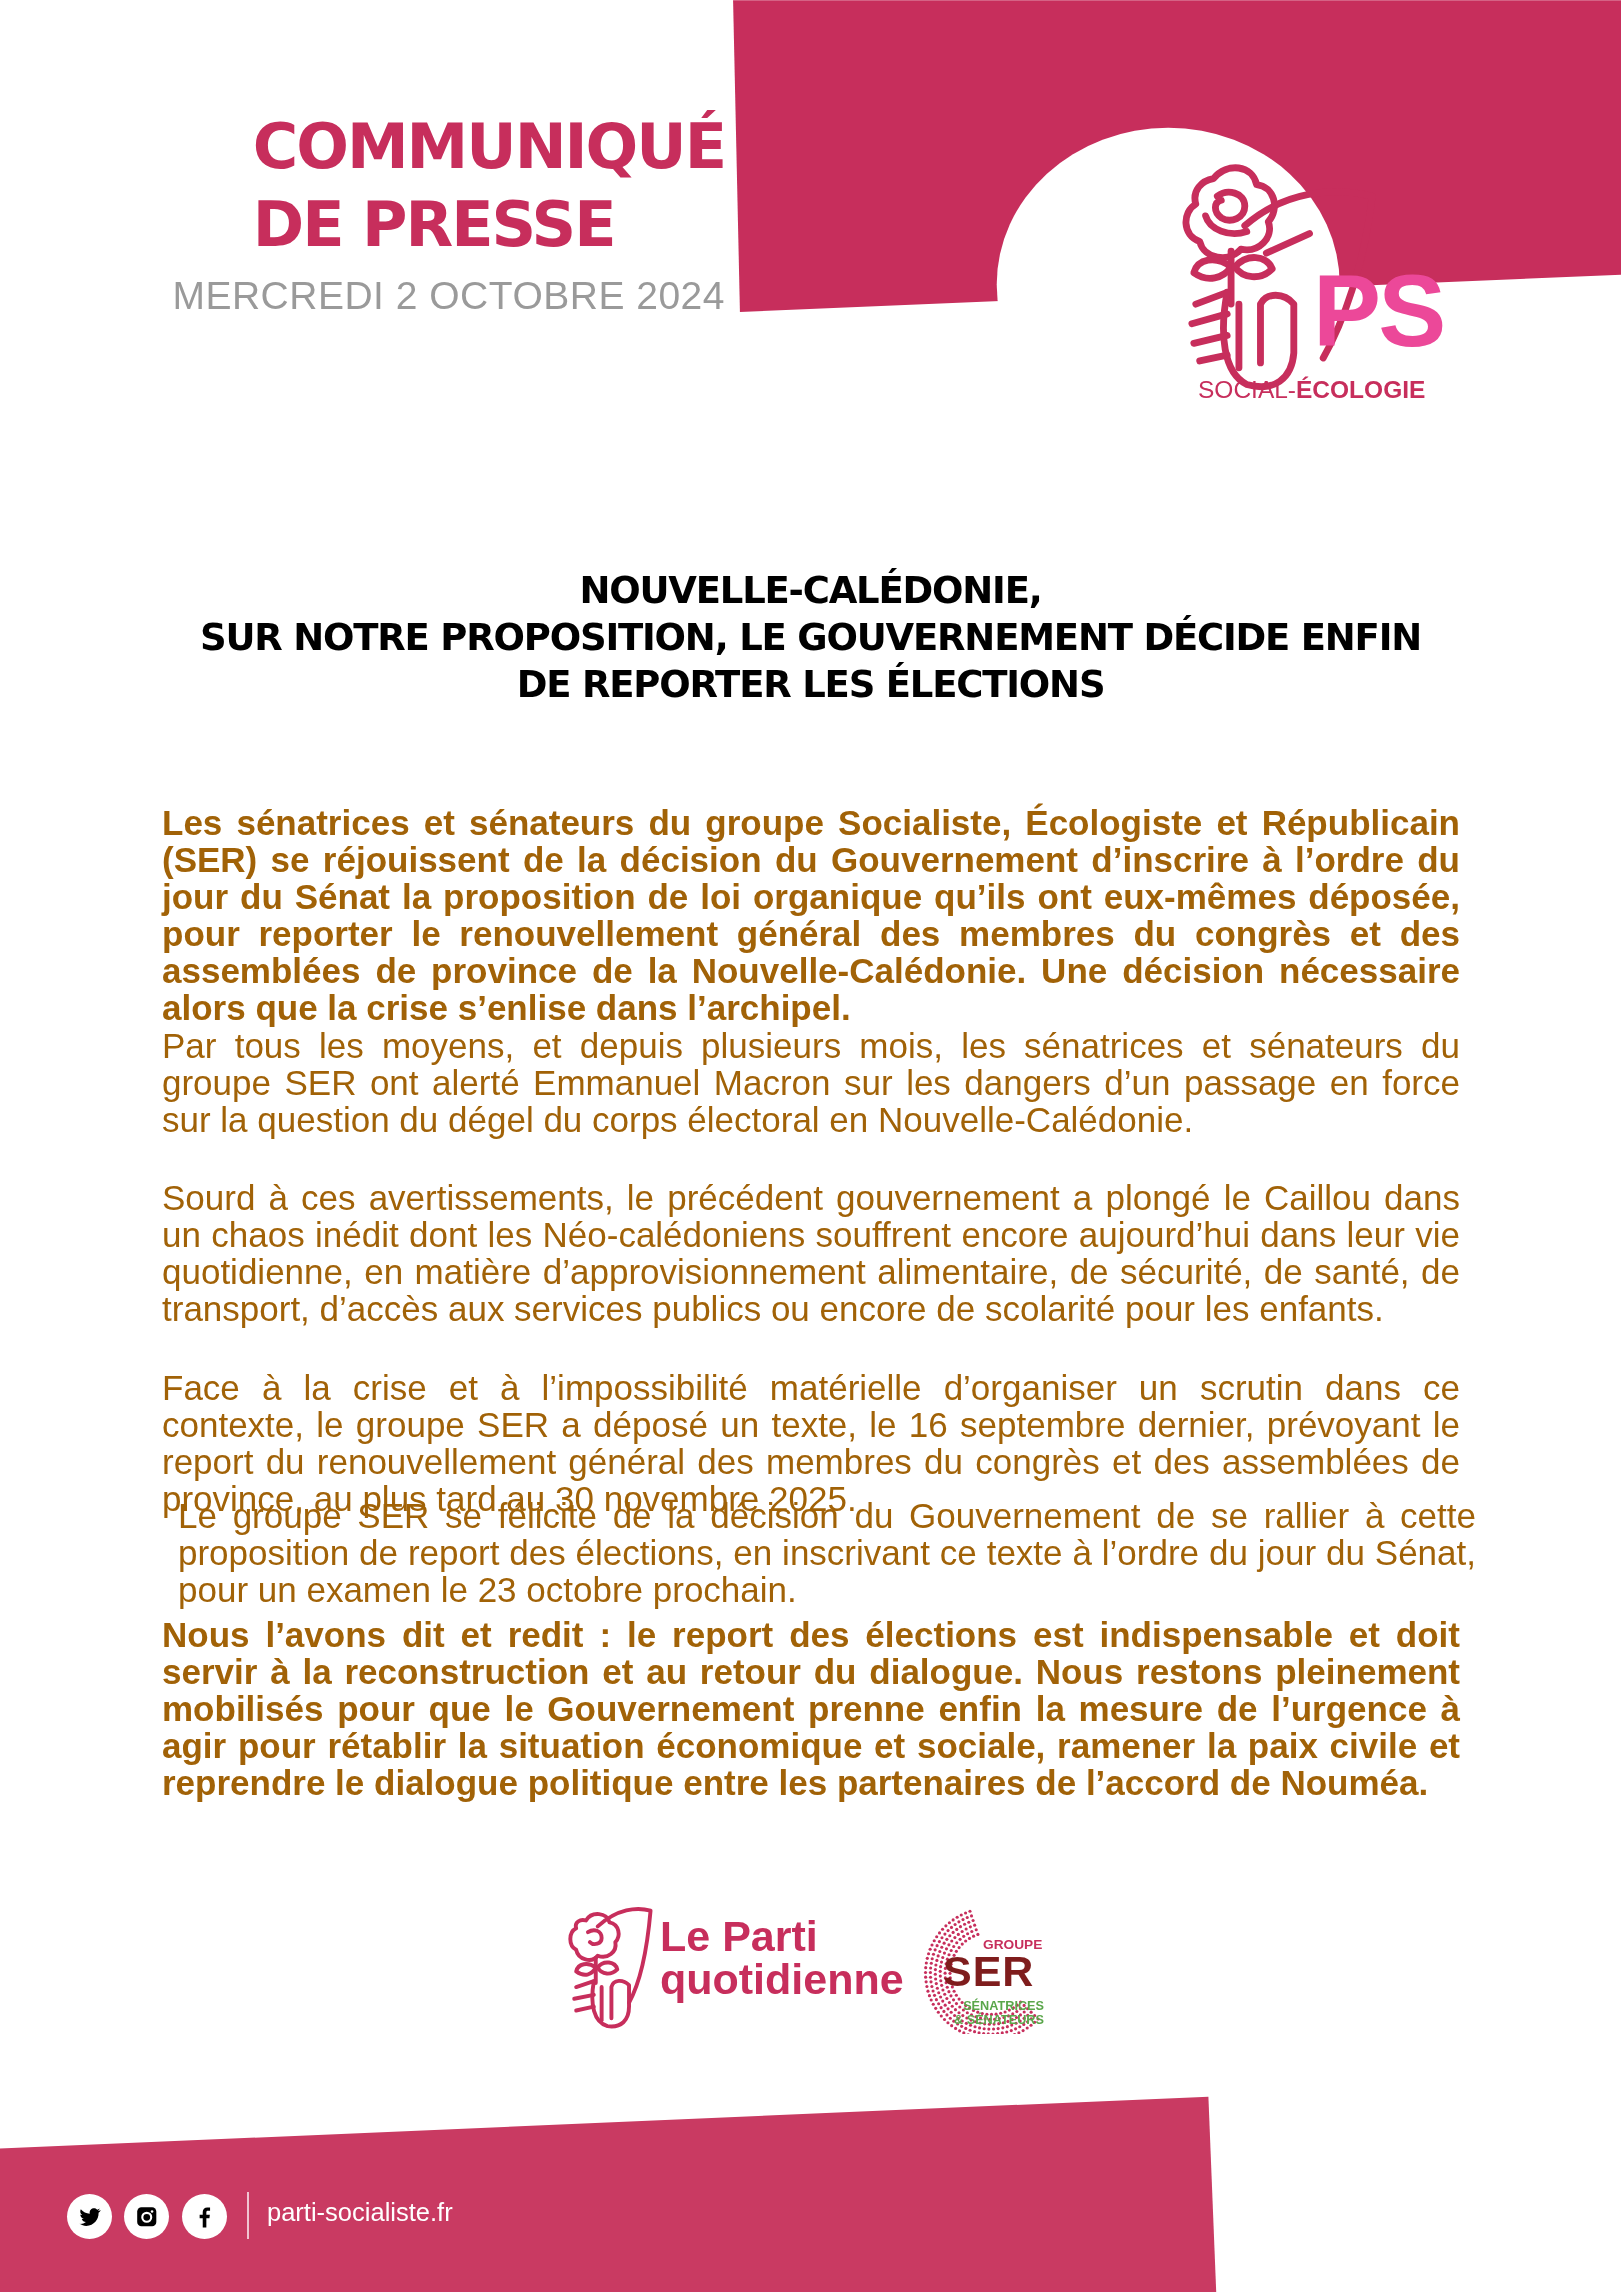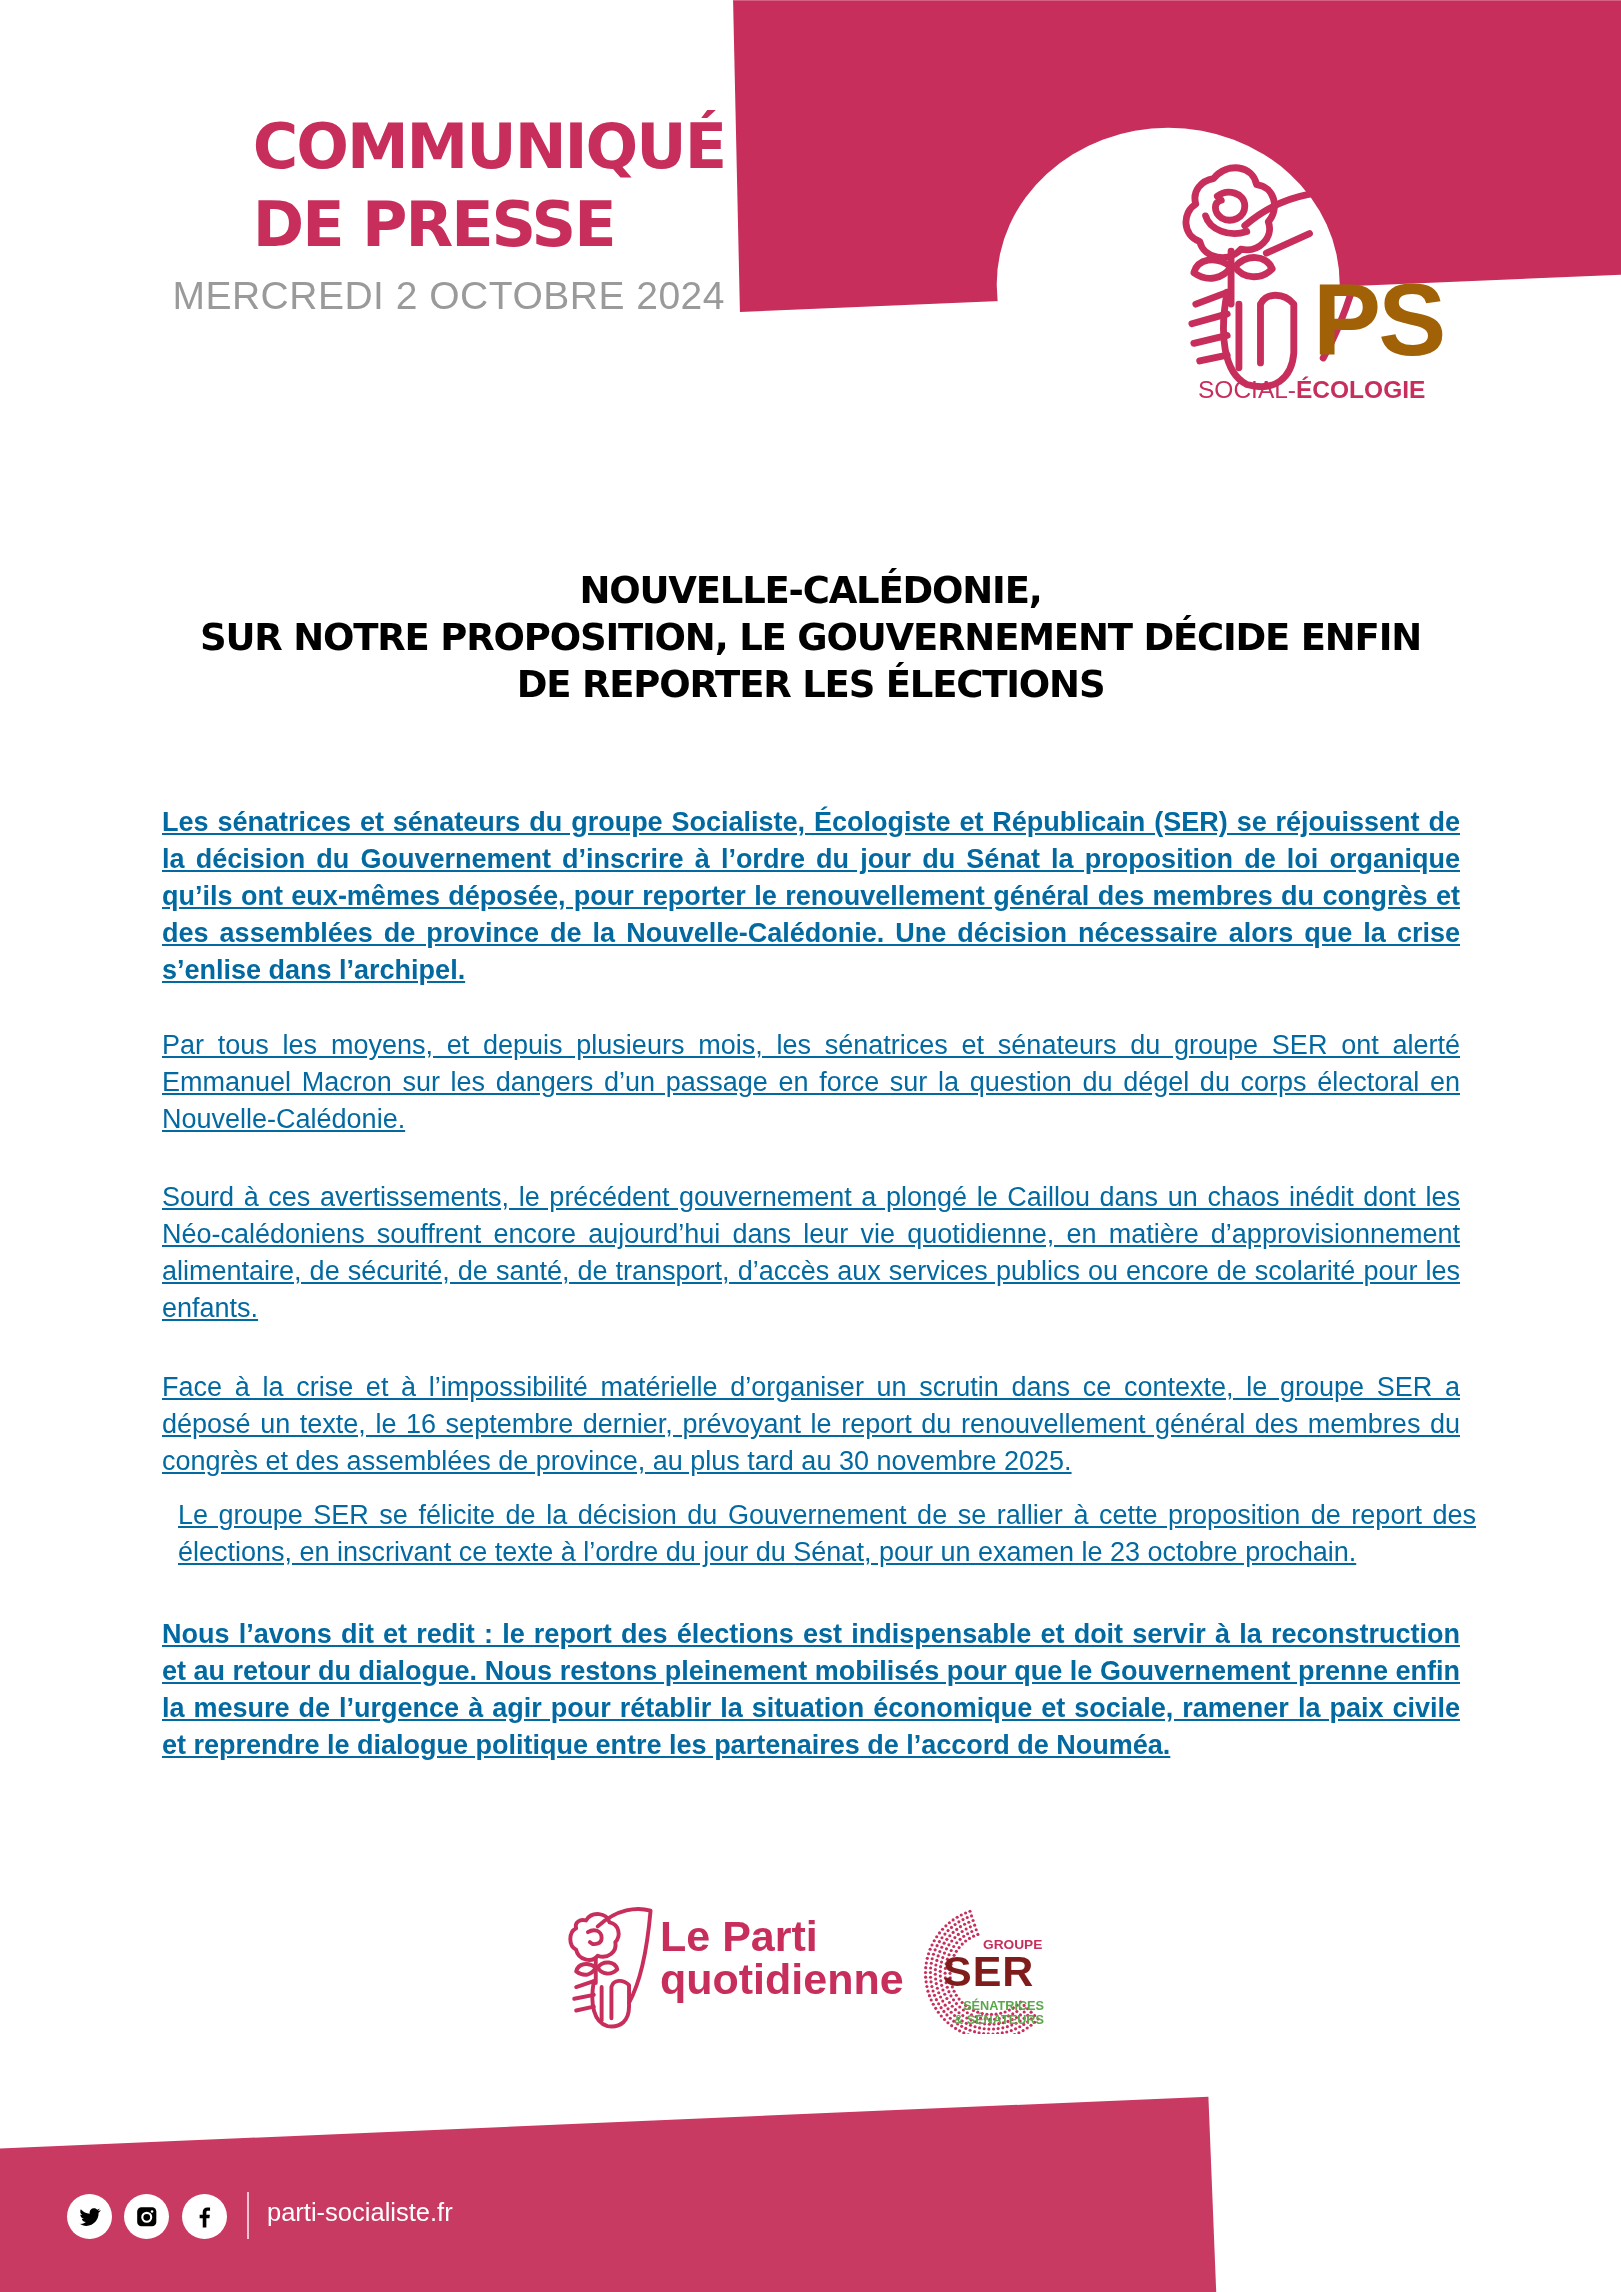--- a/index.html
+++ b/index.html
@@ -10,37 +10,37 @@
     font-family:"DejaVu Sans", sans-serif; font-weight:bold; color:#C72E5C;
     font-size:62px; line-height:78px; letter-spacing:-2px;
   }
   .header-title span { display:block; }
   .header-date {
     position:absolute; right:896px; top:274px; text-align:right;
     font-family:"Liberation Sans", sans-serif; font-size:39px; color:#9a9a9a; letter-spacing:0.5px;
   }
   .logo-ps { position:absolute; left:1137px; top:157px; width:343px; height:255px; }
   .logo-ps-text {
-    position:absolute; left:1313px; top:271px; font-family:"Liberation Sans", sans-serif;
-    font-weight:bold; color:#a16207; font-size:102px; line-height:98px; letter-spacing:-2.9px;text-align:center;
+    position:absolute; left:1313px; top:262px; font-family:"Liberation Sans", sans-serif;
+    font-weight:bold; color:#ec4899; font-size:102px; line-height:98px; letter-spacing:-2.9px;text-align:center;
   }
   .logo-ps-sub {
     position:absolute; left:1198px; top:376px; font-family:"Liberation Sans", sans-serif;
     color:#C72E5C; font-size:24.5px;
   }
   .logo-ps-sub b { font-weight:bold; }
   .headline {
     position:absolute; left:147px; width:1327px; top:567px; text-align:center;
     font-family:"DejaVu Sans", sans-serif; font-weight:bold; font-size:37px; line-height:47px;
     letter-spacing:-1.2px; color:#000;
   }
   .headline span { display:block; }
   .body-text {
     position:absolute; left:162px; width:1298px; font-family:"Liberation Sans", sans-serif;
-    font-size:27px; line-height:37px; text-align:justify; color:#0369a1;text-decoration:underline;
+    font-size:35px; line-height:37px; text-align:justify; color:#a16207;
   }
   .body-text.bold { font-weight:bold; }
   .p1 { top:804px; }
   .p2 { top:1027px; }
   .p3 { top:1179px; }
   .p4 { top:1369px; }
   .p5 { top:1481px; }
   .p6 { top:1616px; }
   .footer-logos { position:absolute; left:568px; top:1897px; width:490px; height:137px; }
   .lps-text {

